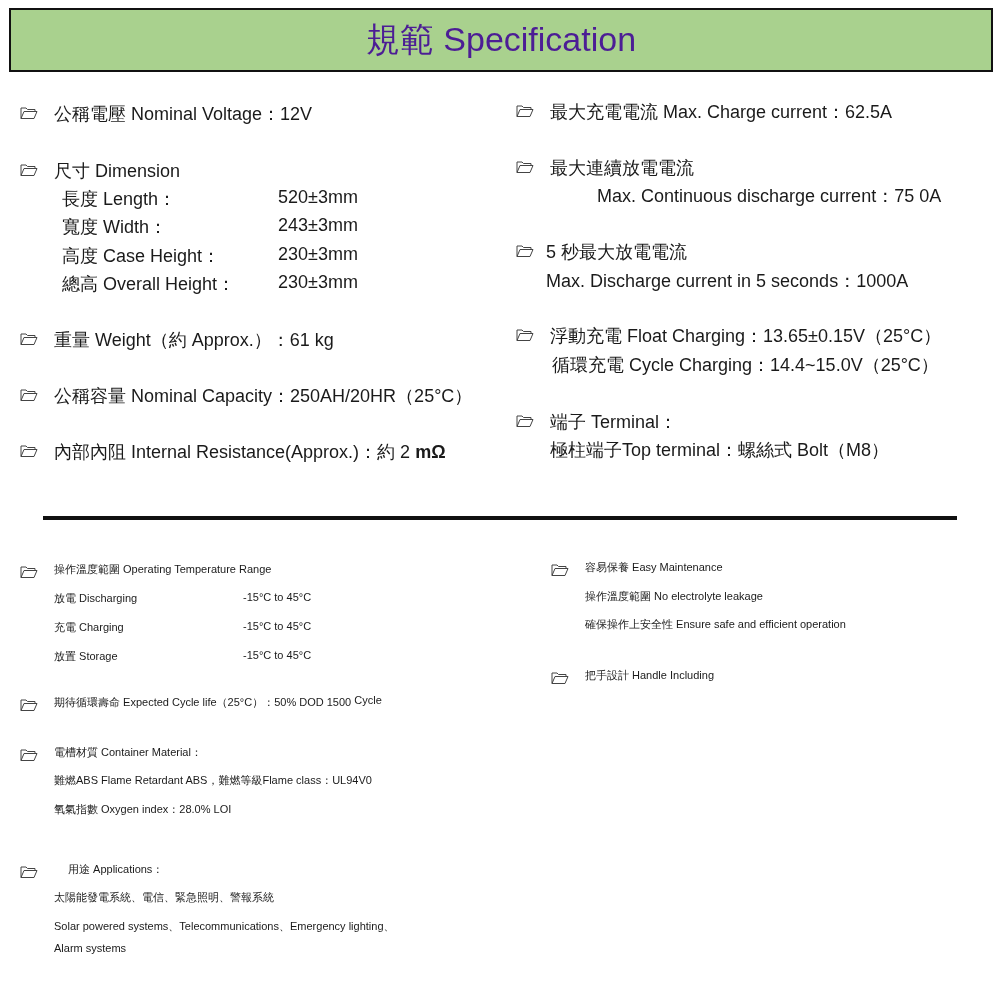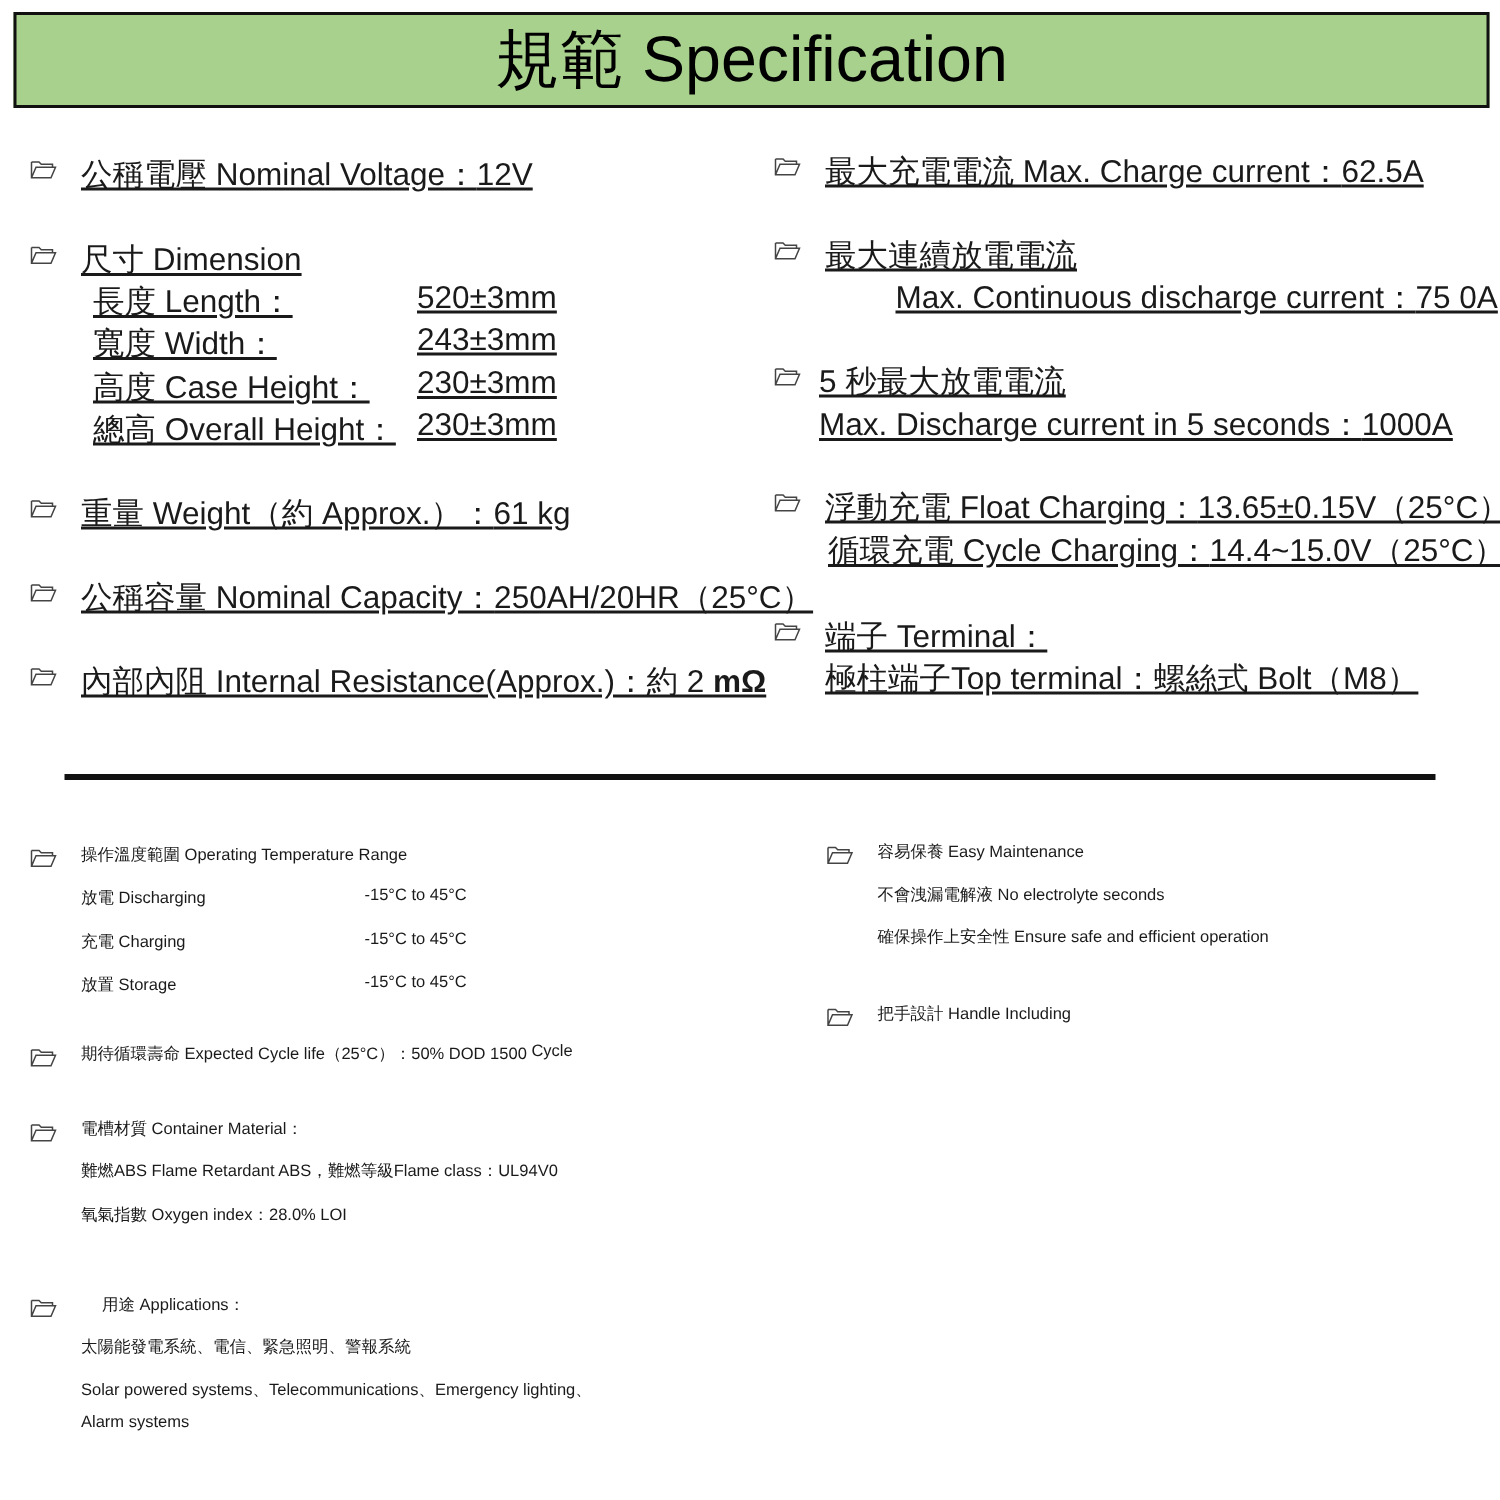--- a/index.html
+++ b/index.html
@@ -6,28 +6,28 @@
   body {
     width: 1000px; height: 1000px; position: relative; overflow: hidden;
     font-family: "Liberation Sans", "DejaVu Sans", sans-serif;
     color: #1a1a1a;
   }
   .header {
     position: absolute; left: 9px; top: 8px; width: 980px; height: 60px;
     background: #a9d18e; border: 2px solid #111; box-sizing: content-box;
     display: flex; align-items: center; justify-content: center;
   }
-  .header-title { font-size: 43px; color: #000000; letter-spacing: 0px; }
+  .header-title { font-size: 34px; color: #4c1d95; letter-spacing: 0px; }
 
   .abs { position: absolute; white-space: nowrap; }
   .folder {
     position: absolute; width: 18px; height: 14px;
   }
   .folder svg { display: block; }
-  .big { font-size: 21px; text-decoration: underline; }
+  .big { font-size: 18px; }
   .small { font-size: 11px; }
 
   .divider {
     position: absolute; left: 43px; top: 516px; width: 914px; height: 4px;
     background: #111;
   }
   .bold { font-weight: bold; }
 </style>
 </head>
 <body>
@@ -179,21 +179,21 @@
 <div class="abs small" style="left:54px;top:890px;">太陽能發電系統、電信、緊急照明、警報系統</div>
 <div class="abs small" style="left:54px;top:919px;">Solar powered systems、Telecommunications、Emergency lighting、</div>
 <div class="abs small" style="left:54px;top:942px;">Alarm systems</div>
 
 <div class="folder" style="left:551px;top:563px;">
   <svg width="18" height="14" viewBox="0 0 18 14">
       <path d="M1 2 L6 2 L7.5 3.5 L15 3.5 L15 5.5 M1 2 L1 12.5 L14 12.5 L17 5.5 L4 5.5 L1 12.5" fill="none" stroke="#444" stroke-width="1"></path>
     </svg>
 </div>
 <div class="abs small" style="left:585px;top:560px;">容易保養  Easy Maintenance</div>
-<div class="abs small" style="left:585px;top:589px;">不會洩漏電解液  No electrolyte seconds</div>
+<div class="abs small" style="left:585px;top:589px;">操作溫度範圍  No electrolyte leakage</div>
 <div class="abs small" style="left:585px;top:617px;">確保操作上安全性  Ensure safe and efficient operation</div>
 
 <div class="folder" style="left:551px;top:671px;">
   <svg width="18" height="14" viewBox="0 0 18 14">
       <path d="M1 2 L6 2 L7.5 3.5 L15 3.5 L15 5.5 M1 2 L1 12.5 L14 12.5 L17 5.5 L4 5.5 L1 12.5" fill="none" stroke="#444" stroke-width="1"></path>
     </svg>
 </div>
 <div class="abs small" style="left:585px;top:668px;">把手設計  Handle Including</div>
 
 </body></html>

